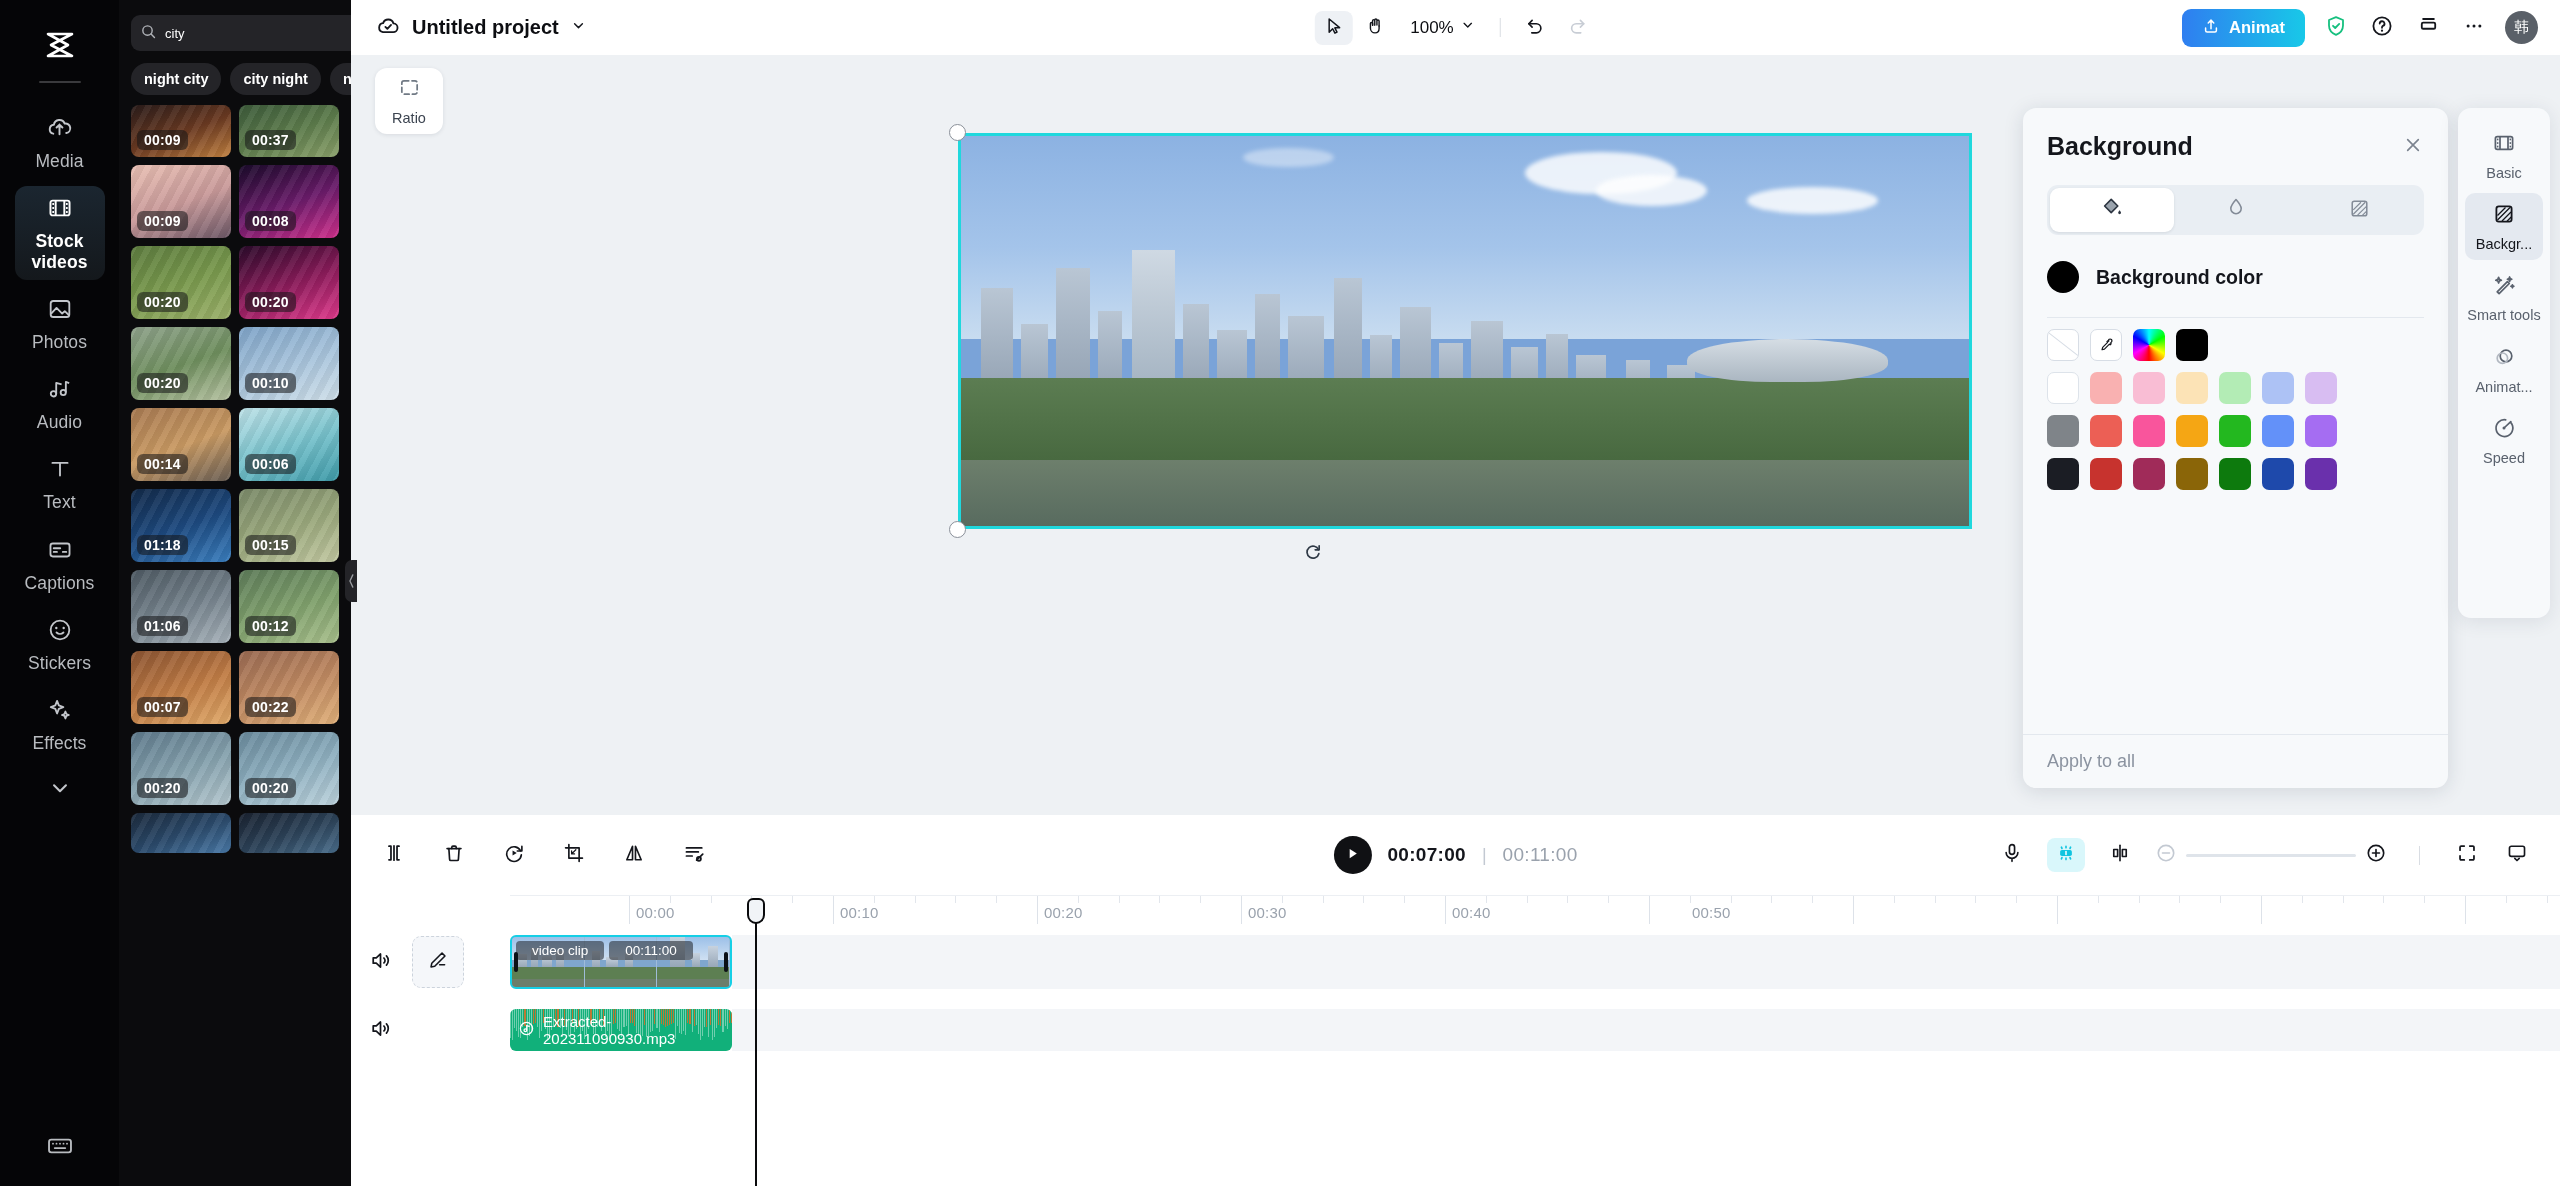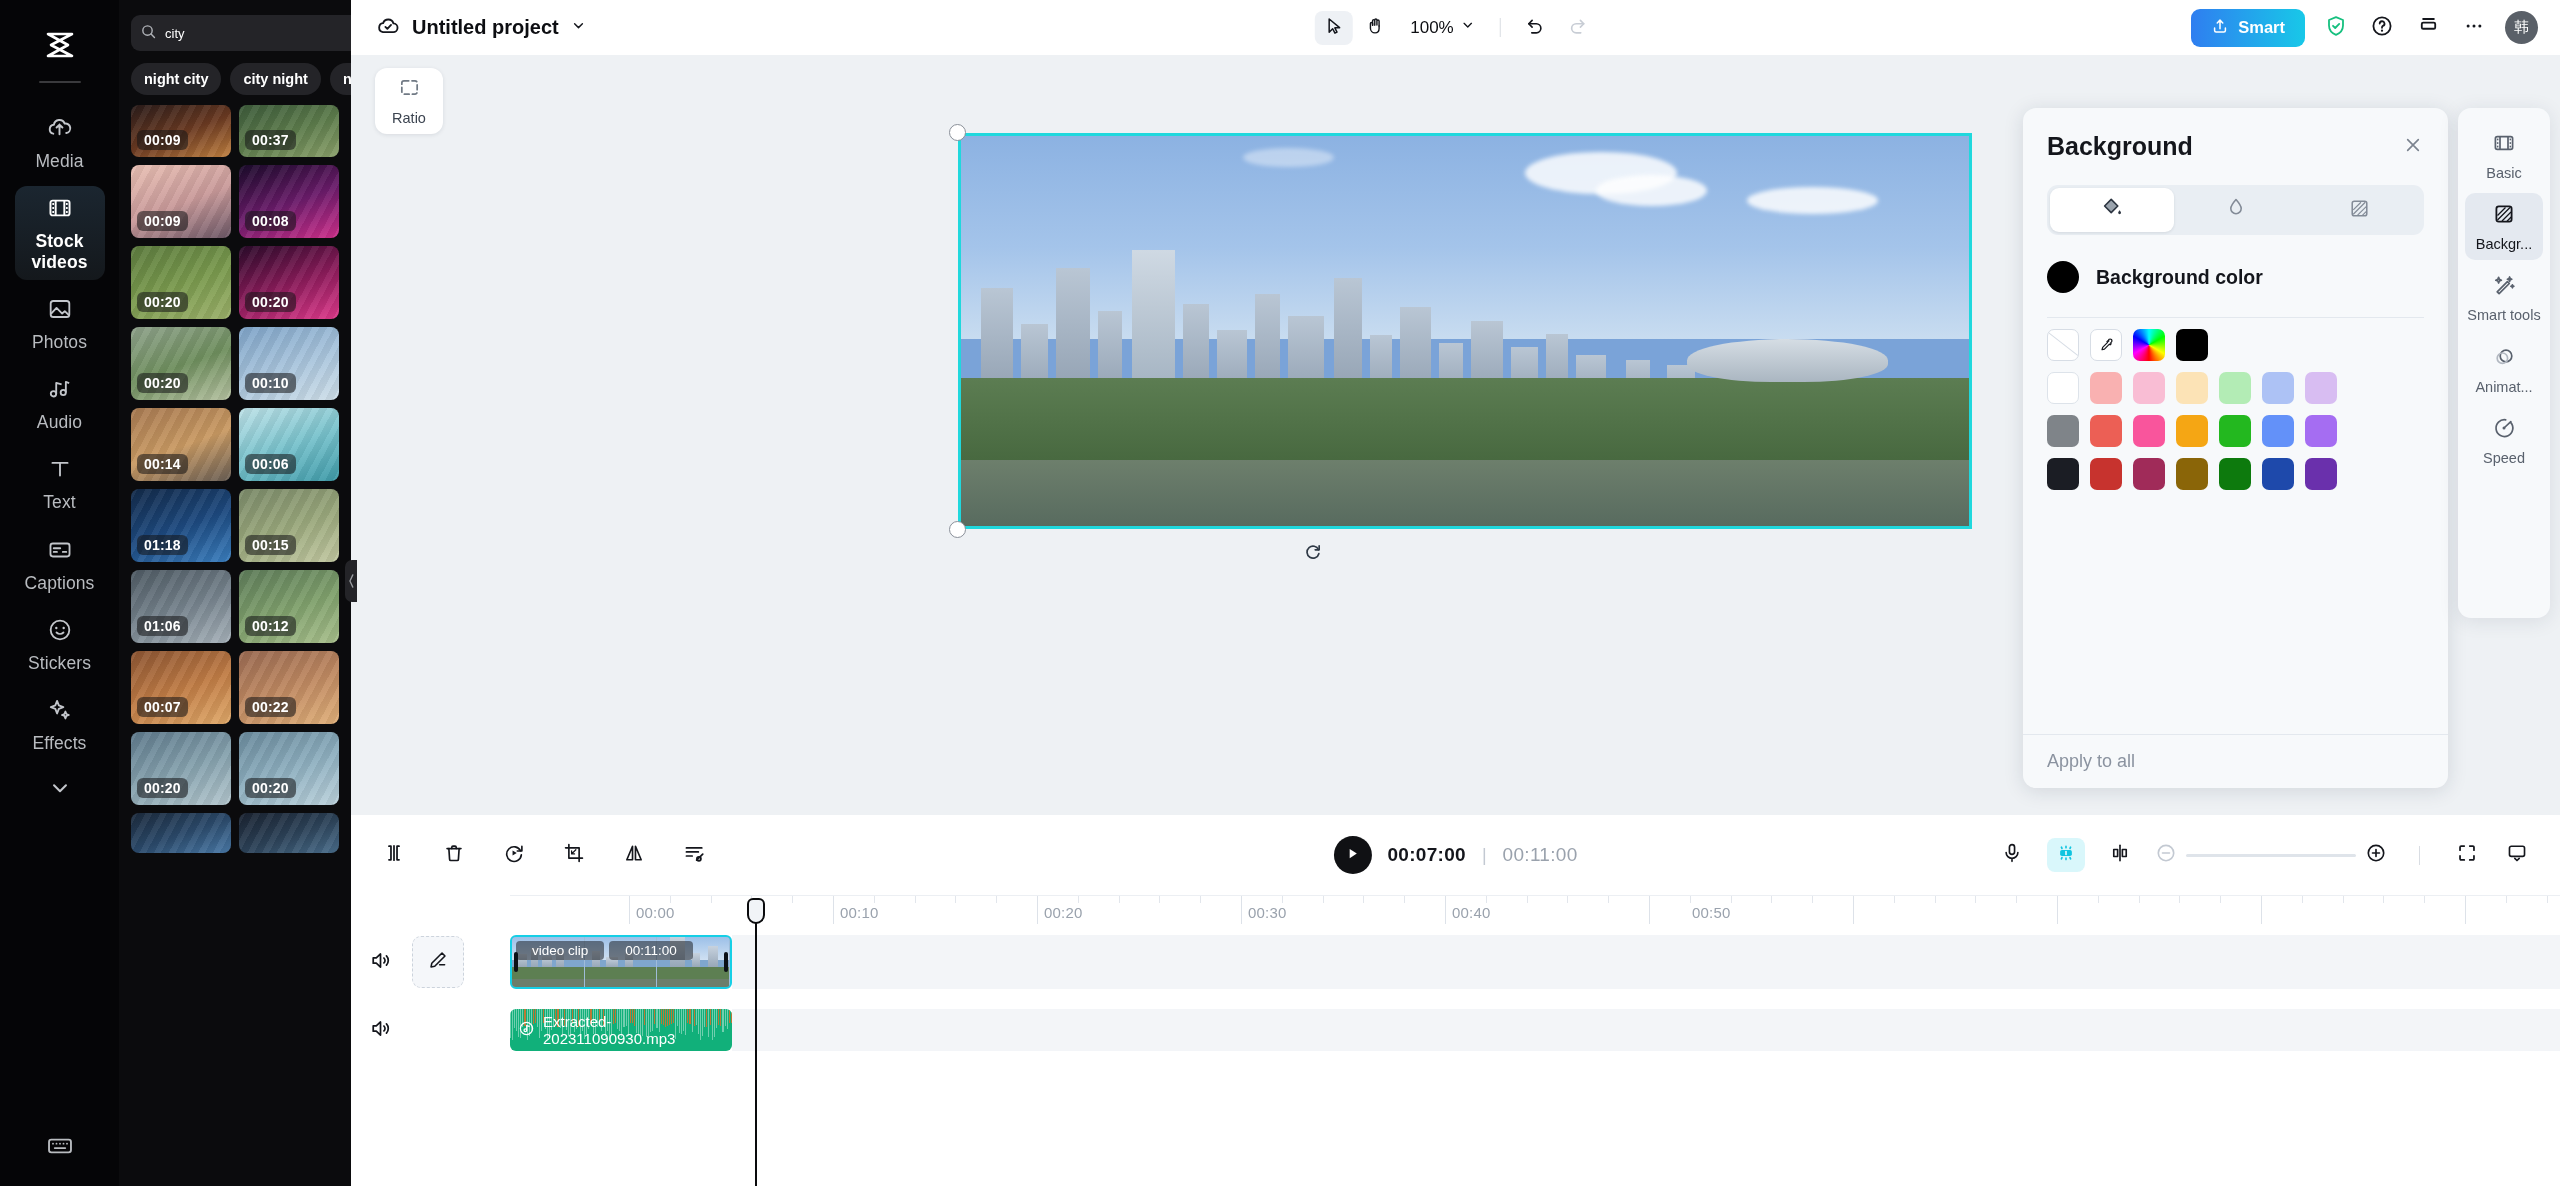--- a/index.html
+++ b/index.html
@@ -535,21 +535,21 @@
     </div>
 
     <div class="top-right">
       <div class="export-btn">
         <span>
           <svg width="18" height="18" viewBox="0 0 24 24" fill="none" stroke="#fff" stroke-width="2" stroke-linecap="round" stroke-linejoin="round">
             <path d="M12 15.5V4.2M12 4.2 8.3 7.9M12 4.2l3.7 3.7"></path>
             <path d="M4.8 14.5v3.4a2 2 0 0 0 2 2h10.4a2 2 0 0 0 2-2v-3.4"></path>
           </svg>
         </span>
-        <span>Smart</span>
+        <span>Animat</span>
       </div>
       <div class="icn-btn">
         <span>
           <svg width="24" height="24" viewBox="0 0 24 24" fill="none" stroke="#16c07f" stroke-width="1.8" stroke-linecap="round" stroke-linejoin="round">
             <path d="M12 3.2 19 6v5.4c0 4.3-2.9 7.7-7 9.4-4.1-1.7-7-5.1-7-9.4V6z"></path>
             <path d="M9 11.8 11.2 14 15.2 9.9"></path>
           </svg>
         </span>
       </div>
       <div class="icn-btn">

